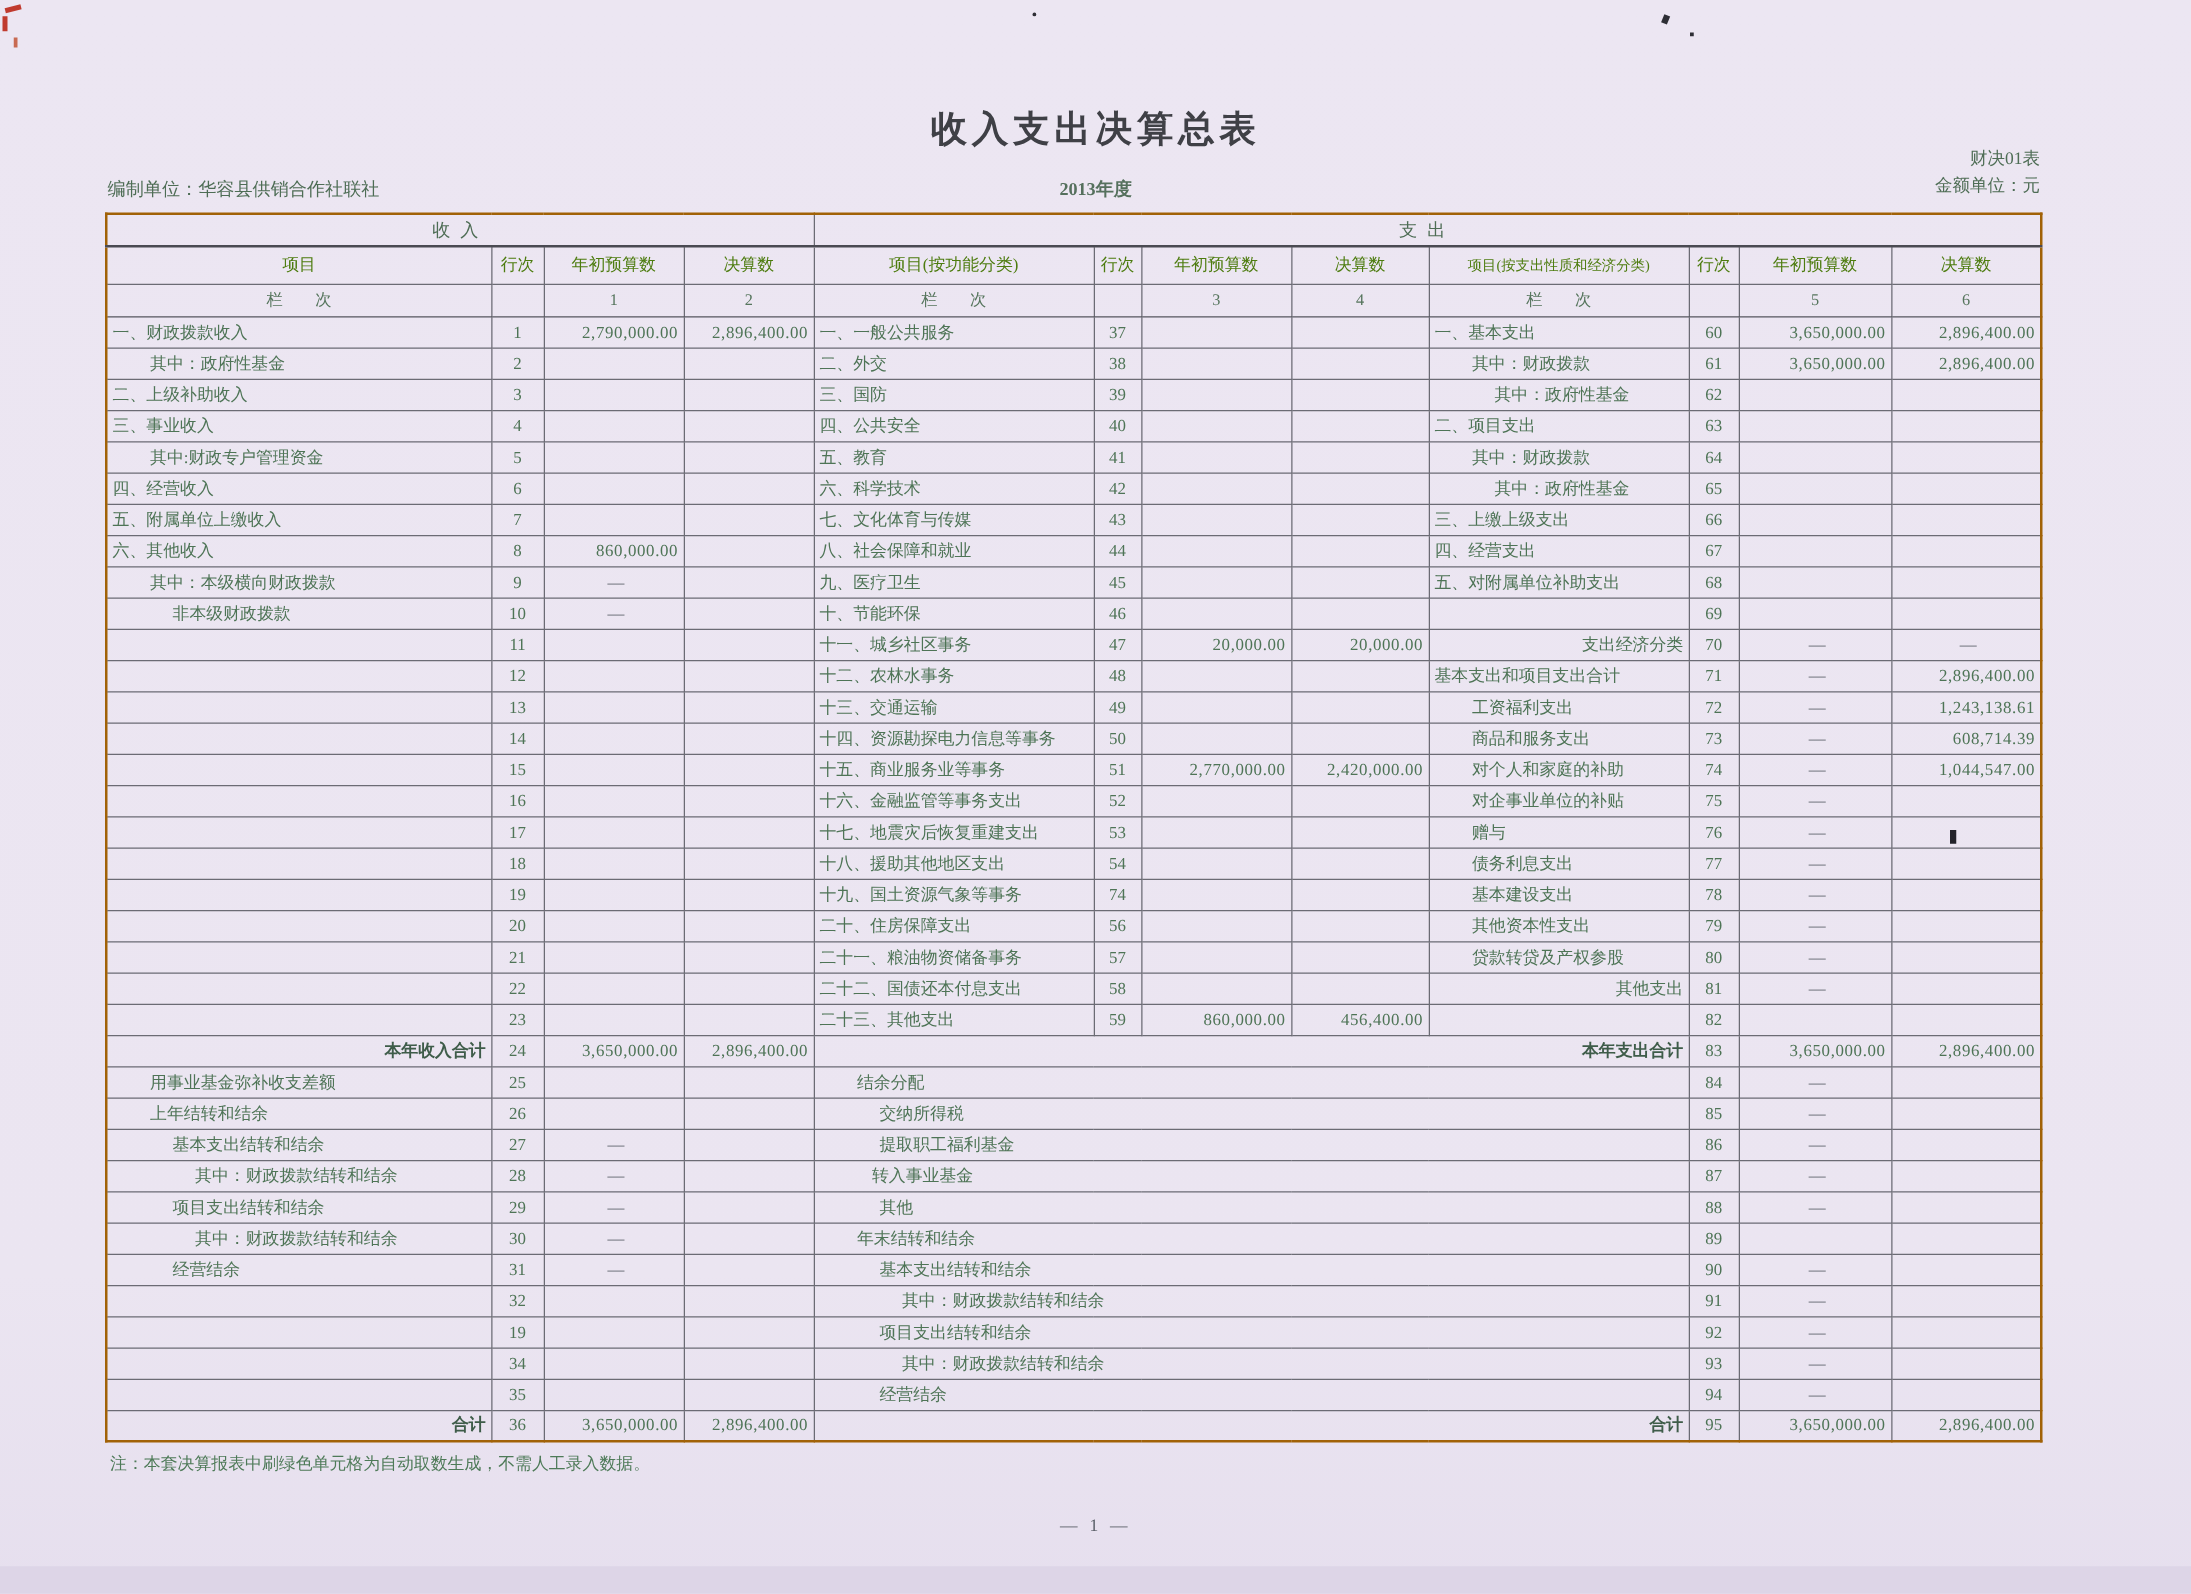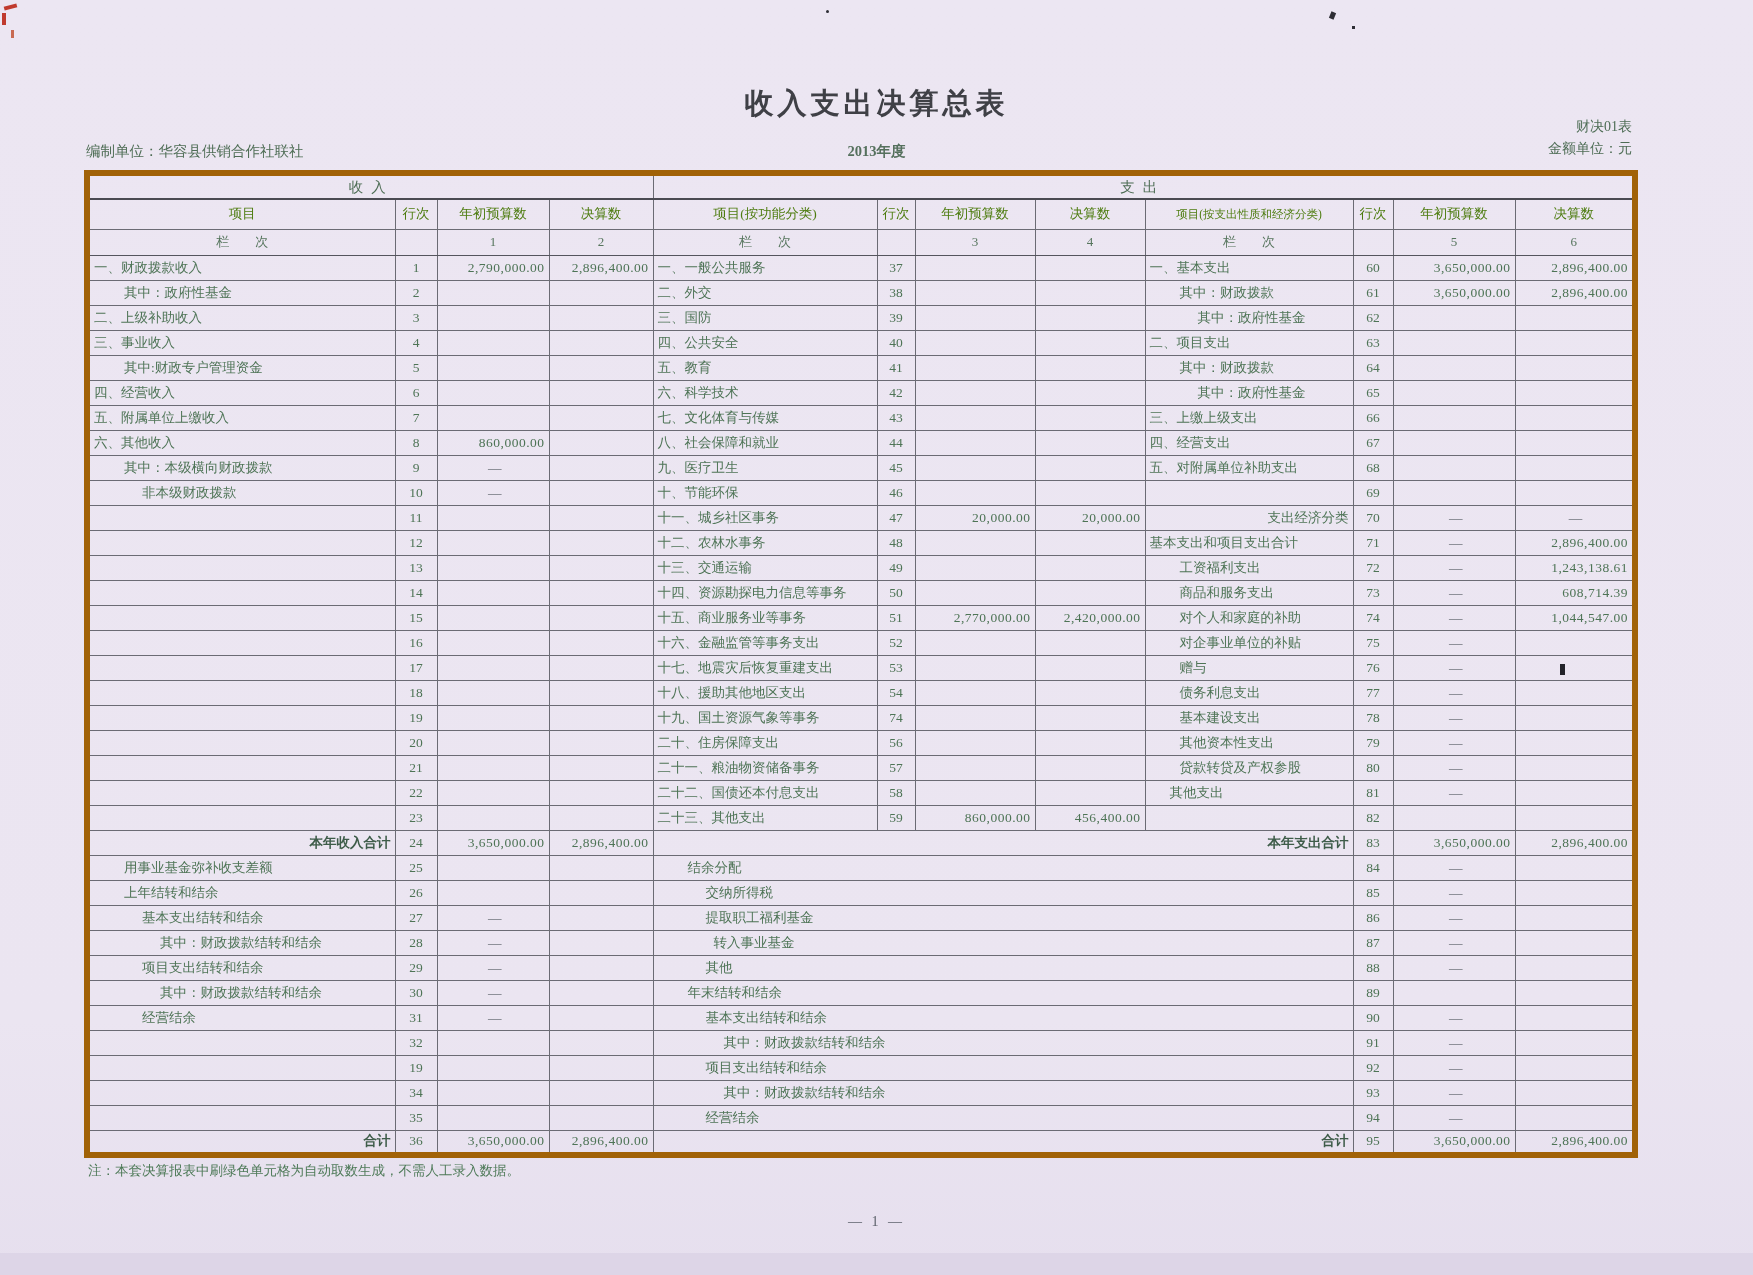--- a/index.html
+++ b/index.html
@@ -14,21 +14,21 @@
   .meta-right{position:absolute;left:1230px;width:402px;text-align:right;
     font-size:14px;color:#4e6d55;}
   .form-code{top:118px;}
   .unit-label{top:140px;}
   .prepared{position:absolute;top:142px;left:86px;font-size:14.5px;color:#4e6d55;}
   .year{position:absolute;top:142px;left:0;width:1753px;text-align:center;font-size:14.5px;color:#55705d;font-weight:bold;}
 
   table.sheet{
     position:absolute;left:84px;top:170px;width:1548px;
     border-collapse:collapse;table-layout:fixed;
-    border:6px solid #a16207;
+    border:2px solid #a16207;
   }
   table.sheet td{
     border:1px solid #6b6b74;overflow:hidden;white-space:nowrap;
     font-size:13.5px;color:#4e7456;padding:0 4px;box-sizing:border-box;
   }
   tr.group-row td{height:26px;text-align:center;font-size:14.5px;letter-spacing:8px;
     color:#4e6d55;border-bottom:2px solid #4a4a52;}
   tr.head-row td{height:30px;text-align:center;font-size:13.5px;color:#4d7c0f;}
   tr.head-row td.small-head{font-size:11.5px;}
   tr.lanci-row td{height:26px;text-align:center;font-size:13px;color:#56755d;border-bottom:1.5px solid #55555e;}
@@ -411,21 +411,21 @@
       </tr>
       <tr>
         <td class="item"></td>
         <td class="rn">22</td>
         <td class="num"></td>
         <td class="num"></td>
         <td class="item">二十二、国债还本付息支出</td>
         <td class="rn">58</td>
         <td class="num"></td>
         <td class="num"></td>
-        <td class="item" style="padding-left: 24px;">其他支出</td>
+        <td class="item" style="padding-left: 34px; text-align: right;">其他支出</td>
         <td class="rn">81</td>
         <td class="num dash">—</td>
         <td class="num"></td>
       </tr>
       <tr>
         <td class="item"></td>
         <td class="rn">23</td>
         <td class="num"></td>
         <td class="num"></td>
         <td class="item">二十三、其他支出</td>
@@ -475,21 +475,21 @@
         <td class="item" colspan="5" style="padding-left: 52px;">提取职工福利基金</td>
         <td class="rn">86</td>
         <td class="num dash">—</td>
         <td class="num"></td>
       </tr>
       <tr>
         <td class="item" style="padding-left: 70px;">其中：财政拨款结转和结余</td>
         <td class="rn">28</td>
         <td class="num dash">—</td>
         <td class="num"></td>
-        <td class="item" colspan="5" style="padding-left: 60px;">转入事业基金</td>
+        <td class="item" colspan="5" style="padding-left: 46px;">转入事业基金</td>
         <td class="rn">87</td>
         <td class="num dash">—</td>
         <td class="num"></td>
       </tr>
       <tr>
         <td class="item" style="padding-left: 52px;">项目支出结转和结余</td>
         <td class="rn">29</td>
         <td class="num dash">—</td>
         <td class="num"></td>
         <td class="item" colspan="5" style="padding-left: 52px;">其他</td>

